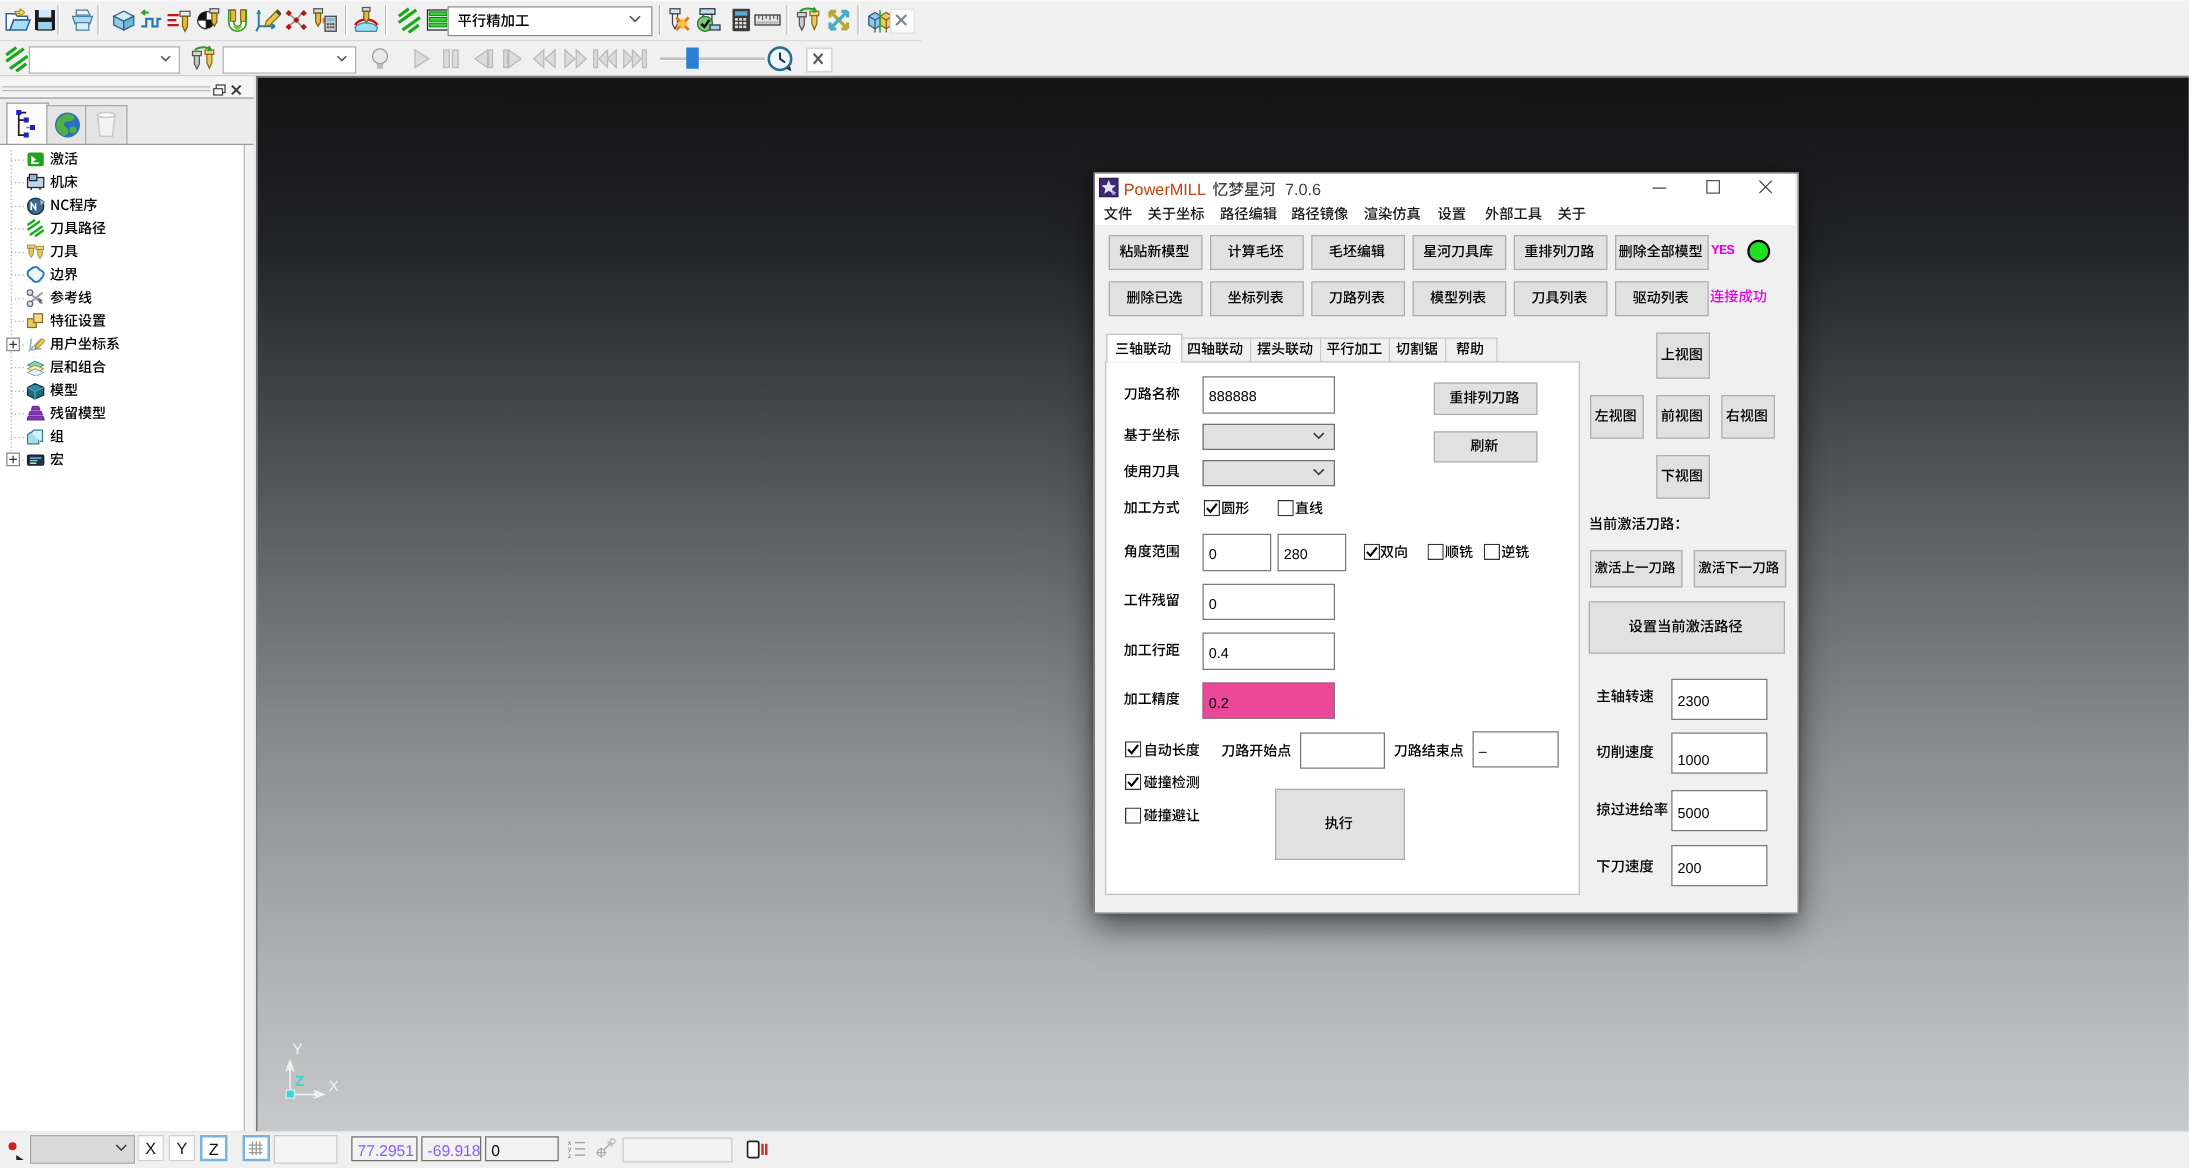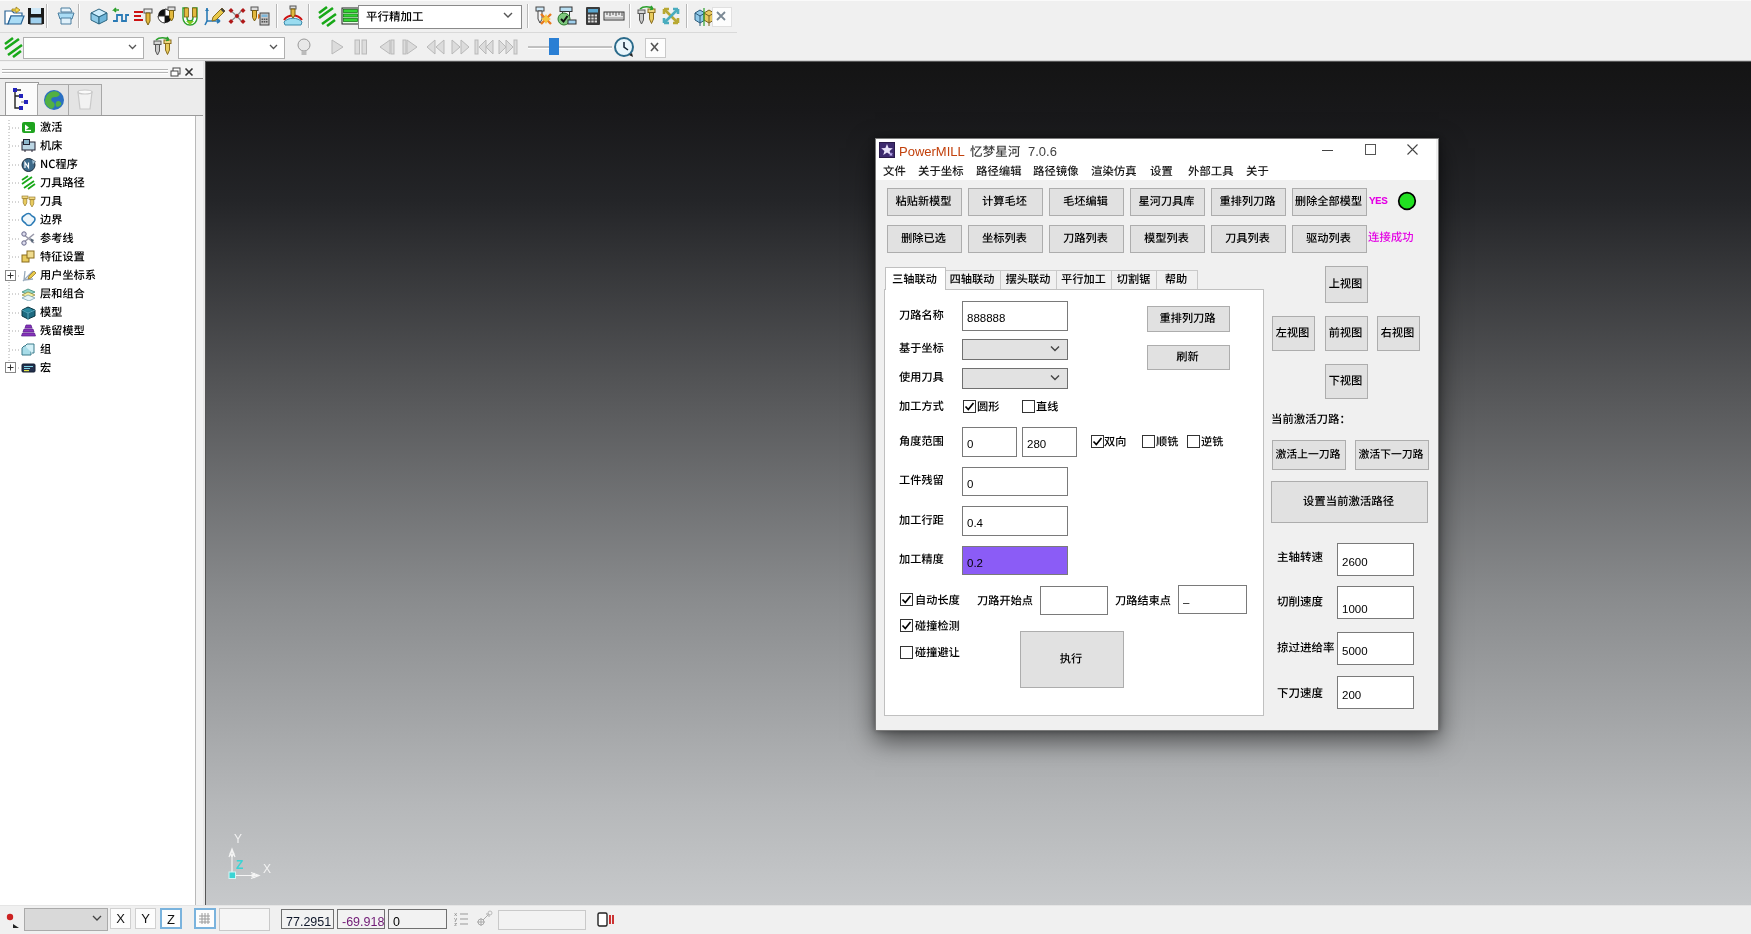--- a/index.html
+++ b/index.html
@@ -622,21 +622,21 @@
       <path d="M2.5 6.5l2.8 3L10.5 3" stroke="#000" stroke-width="1.7" fill="none"></path>
     </svg>
     <svg style="position:absolute;left:1142px;top:435px;z-index:5" width="13" height="13" viewBox="0 0 13 13">
       <rect x="0.5" y="0.5" width="12" height="12" fill="#fff" stroke="#333"></rect>
     </svg>
     <svg style="position:absolute;left:1187px;top:435px;z-index:5" width="13" height="13" viewBox="0 0 13 13">
       <rect x="0.5" y="0.5" width="12" height="12" fill="#fff" stroke="#333"></rect>
     </svg>
     <div style="position:absolute;left:962px;top:467px;width:104px;height:27px;background:#fff;border:1px solid #7a7a7a;z-index:4"><span style="font:11.5px 'Liberation Sans',sans-serif;color:#000;position:relative;top:6px;left:4px">0</span></div>
     <div style="position:absolute;left:962px;top:506px;width:104px;height:28px;background:#fff;border:1px solid #7a7a7a;z-index:4"><span style="font:11.5px 'Liberation Sans',sans-serif;color:#000;position:relative;top:6px;left:4px">0.4</span></div>
-    <div style="position:absolute;left:962px;top:546px;width:104px;height:27px;background:#8b5cf6;border:1px solid #7a7a7a;z-index:4"><span style="font:11.5px 'Liberation Sans',sans-serif;color:#000;position:relative;top:6px;left:4px">0.2</span></div>
+    <div style="position:absolute;left:962px;top:546px;width:104px;height:27px;background:#ec4899;border:1px solid #7a7a7a;z-index:4"><span style="font:11.5px 'Liberation Sans',sans-serif;color:#000;position:relative;top:6px;left:4px">0.2</span></div>
     <svg style="position:absolute;left:900px;top:593px;z-index:5" width="13" height="13" viewBox="0 0 13 13">
       <rect x="0.5" y="0.5" width="12" height="12" fill="#fff" stroke="#333"></rect>
       <path d="M2.5 6.5l2.8 3L10.5 3" stroke="#000" stroke-width="1.7" fill="none"></path>
     </svg>
     <div style="position:absolute;left:1040px;top:586px;width:66px;height:27px;background:#fff;border:1px solid #7a7a7a;z-index:4"></div>
     <div style="position:absolute;left:1178px;top:585px;width:67px;height:27px;background:#fff;border:1px solid #7a7a7a;z-index:4"><span style="font:11.5px 'Liberation Sans',sans-serif;color:#000;position:relative;top:6px;left:4px">–</span></div>
     <svg style="position:absolute;left:900px;top:619px;z-index:5" width="13" height="13" viewBox="0 0 13 13">
       <rect x="0.5" y="0.5" width="12" height="12" fill="#fff" stroke="#333"></rect>
       <path d="M2.5 6.5l2.8 3L10.5 3" stroke="#000" stroke-width="1.7" fill="none"></path>
     </svg>
@@ -647,21 +647,21 @@
     <div style="position:absolute;left:1147px;top:306px;width:81px;height:24px;background:#e1e1e1;border:1px solid #adadad;z-index:4"></div>
     <div style="position:absolute;left:1147px;top:345px;width:81px;height:23px;background:#e1e1e1;border:1px solid #adadad;z-index:4"></div>
     <div style="position:absolute;left:1325px;top:266px;width:41px;height:35px;background:#e1e1e1;border:1px solid #adadad;z-index:4"></div>
     <div style="position:absolute;left:1272px;top:316px;width:41px;height:33px;background:#e1e1e1;border:1px solid #adadad;z-index:4"></div>
     <div style="position:absolute;left:1325px;top:316px;width:41px;height:33px;background:#e1e1e1;border:1px solid #adadad;z-index:4"></div>
     <div style="position:absolute;left:1377px;top:316px;width:41px;height:33px;background:#e1e1e1;border:1px solid #adadad;z-index:4"></div>
     <div style="position:absolute;left:1325px;top:364px;width:41px;height:33px;background:#e1e1e1;border:1px solid #adadad;z-index:4"></div>
     <div style="position:absolute;left:1272px;top:440px;width:72px;height:28px;background:#e1e1e1;border:1px solid #adadad;z-index:4"></div>
     <div style="position:absolute;left:1355px;top:440px;width:72px;height:28px;background:#e1e1e1;border:1px solid #adadad;z-index:4"></div>
     <div style="position:absolute;left:1271px;top:481px;width:155px;height:40px;background:#e1e1e1;border:1px solid #adadad;z-index:4"></div>
-    <div style="position:absolute;left:1337px;top:543px;width:75px;height:31px;background:#fff;border:1px solid #7a7a7a;z-index:4"><span style="font:11.5px 'Liberation Sans',sans-serif;color:#000;position:relative;top:8px;left:4px">2600</span></div>
+    <div style="position:absolute;left:1337px;top:543px;width:75px;height:31px;background:#fff;border:1px solid #7a7a7a;z-index:4"><span style="font:11.5px 'Liberation Sans',sans-serif;color:#000;position:relative;top:8px;left:4px">2300</span></div>
     <div style="position:absolute;left:1337px;top:586px;width:75px;height:31px;background:#fff;border:1px solid #7a7a7a;z-index:4"><span style="font:11.5px 'Liberation Sans',sans-serif;color:#000;position:relative;top:12px;left:4px">1000</span></div>
     <div style="position:absolute;left:1337px;top:632px;width:75px;height:31px;background:#fff;border:1px solid #7a7a7a;z-index:4"><span style="font:11.5px 'Liberation Sans',sans-serif;color:#000;position:relative;top:8px;left:4px">5000</span></div>
     <div style="position:absolute;left:1337px;top:676px;width:75px;height:31px;background:#fff;border:1px solid #7a7a7a;z-index:4"><span style="font:11.5px 'Liberation Sans',sans-serif;color:#000;position:relative;top:8px;left:4px">200</span></div>
     <div style="position:absolute;left:0;top:905px;width:1751px;height:29px;background:#f0f0f0;border-top:1px solid #e5e5e5"></div>
     <svg style="position:absolute;left:3px;top:911px" width="16" height="17" viewBox="0 0 16 17">
       <circle cx="7" cy="6" r="3.2" fill="#cc2222"></circle>
       <path d="M10 13l6 4h-6z" fill="#222"></path>
     </svg>
     <div style="position:absolute;left:24px;top:908px;width:82px;height:21px;background:#d9d9d9;border:1px solid #aaa"></div>
     <svg style="position:absolute;left:92px;top:915px" width="10" height="8" viewBox="0 0 10 8">
@@ -674,22 +674,22 @@
       <span style="display:block;text-align:center;font:13px 'Liberation Sans',sans-serif;color:#111;margin-top:2px">Y</span>
     </div>
     <div style="position:absolute;left:160px;top:908px;width:22px;height:21px;background:#fdfdfd;border:2px solid #7ab3dd;box-sizing:border-box">
       <span style="display:block;text-align:center;font:13px 'Liberation Sans',sans-serif;color:#111;margin-top:2px">Z</span>
     </div>
     <div style="position:absolute;left:194px;top:908px;width:22px;height:21px;background:#fdfdfd;border:2px solid #7ab3dd;box-sizing:border-box"></div>
     <svg style="position:absolute;left:197px;top:911px" width="15" height="15" viewBox="0 0 15 15">
       <path d="M2 5h11M2 8h11M2 11h11M5 2v11M8 2v11M11 2v11" stroke="#9a9a9a"></path>
     </svg>
     <div style="position:absolute;left:219px;top:908px;width:49px;height:21px;background:#f5f5f5;border:1px solid #c9c9c9"></div>
-    <div style="position:absolute;left:281px;top:909px;width:53px;height:20px;background:#f2f2f2;border:1px solid #707070;box-sizing:border-box"><span style="font:12.5px 'Liberation Sans',sans-serif;color:#0f172a;position:relative;top:2px;left:4px">77.2951</span></div>
-    <div style="position:absolute;left:337px;top:909px;width:48px;height:20px;background:#f2f2f2;border:1px solid #707070;box-sizing:border-box"><span style="font:12.5px 'Liberation Sans',sans-serif;color:#701a75;position:relative;top:2px;left:4px">-69.918</span></div>
+    <div style="position:absolute;left:281px;top:909px;width:53px;height:20px;background:#f2f2f2;border:1px solid #707070;box-sizing:border-box"><span style="font:12.5px 'Liberation Sans',sans-serif;color:#8b5cf6;position:relative;top:2px;left:4px">77.2951</span></div>
+    <div style="position:absolute;left:337px;top:909px;width:48px;height:20px;background:#f2f2f2;border:1px solid #707070;box-sizing:border-box"><span style="font:12.5px 'Liberation Sans',sans-serif;color:#8b5cf6;position:relative;top:2px;left:4px">-69.918</span></div>
     <div style="position:absolute;left:388px;top:909px;width:59px;height:20px;background:#f2f2f2;border:1px solid #707070;box-sizing:border-box"><span style="font:12.5px 'Liberation Sans',sans-serif;color:#000;position:relative;top:2px;left:4px">0</span></div>
     <svg style="position:absolute;left:454px;top:911px" width="16" height="16" viewBox="0 0 16 16">
       <g font-family="Liberation Mono" font-size="5.5" fill="#777">
         <text x="0" y="5">x</text>
         <text x="0" y="10">y</text>
         <text x="0" y="15">z</text>
       </g>
       <path d="M6 3h8M6 8h8M6 13h8" stroke="#999"></path>
     </svg>
     <svg style="position:absolute;left:475px;top:910px" width="18" height="18" viewBox="0 0 18 18">

